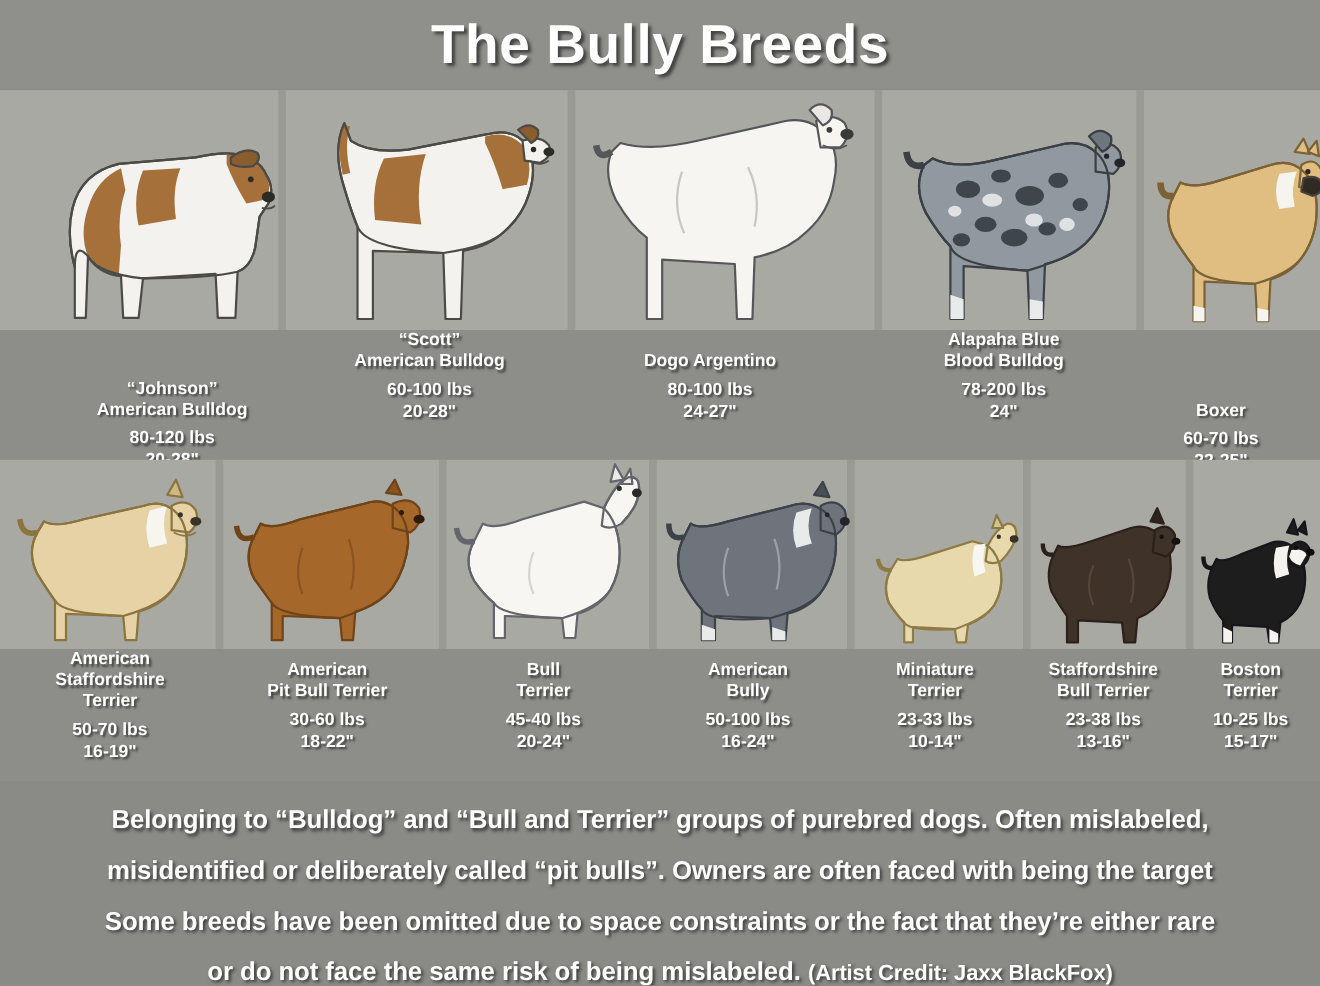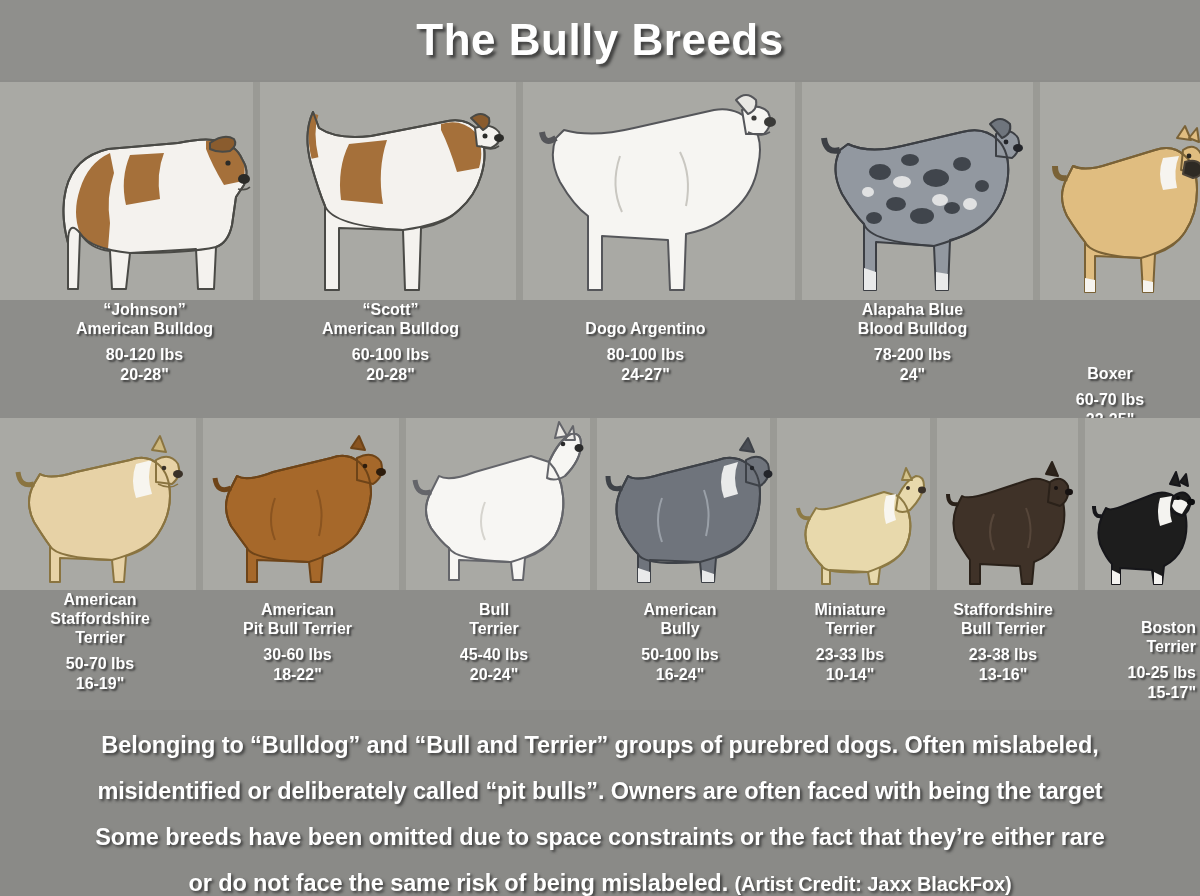--- a/index.html
+++ b/index.html
@@ -11,21 +11,21 @@
   }
   .poster{position:relative;width:1200px;height:896px;background:#8d8d8a;}
 
   
   .title-bar{
     position:absolute;left:0;top:0;width:1200px;height:80px;
     background:#8f8f8c;
     display:flex;align-items:center;justify-content:center;
   }
   .title{
-    font-size:44px;font-weight:bold;color:#ffffff;letter-spacing:0.5px;
+    font-size:50px;font-weight:bold;color:#ffffff;letter-spacing:0.5px;
     text-shadow:3px 3px 3px rgba(40,40,40,.75);
     font-family:"Liberation Sans", sans-serif;
   }
 
   
   .row-band{
     position:absolute;left:0;width:1200px;
     background:#a9a9a4;
   }
   #band1{top:82px;height:218px;}
@@ -190,21 +190,21 @@
           <path d="M22,62 Q10,64 10,50" fill="none" stroke="#7a6236" stroke-width="6"></path>
           <path d="M140,46 Q154,42 157,52 Q158,60 148,62 L138,58 Z" fill="#2e2a24" stroke="#4a4238"></path>
           <circle cx="144" cy="40" r="2.4" fill="#2a2620" stroke="none"></circle>
         </g>
       </svg>
     </div>
   </div>
 
   <div class="gap-band" id="gap1"></div>
   <div class="label-row" id="labels1">
-    <div class="cell" style="left:22px;width:245px;">
+    <div class="cell" style="left:34px;width:245px;margin-top:44px;">
       <div class="name">“Johnson”
 American Bulldog</div>
       <div class="stats"><span>80-120 lbs</span><br><span>20-28"</span></div>
     </div>
     <div class="cell" style="left:268px;width:245px;">
       <div class="name">“Scott”
 American Bulldog</div>
       <div class="stats"><span>60-100 lbs</span><br><span>20-28"</span></div>
     </div>
     <div class="cell" style="left:528px;width:235px;top:19px;">
@@ -372,21 +372,21 @@
     <div class="cell" style="left:774px;width:152px;top:10px;">
       <div class="name">Miniature
 Terrier</div>
       <div class="stats"><span>23-33 lbs</span><br><span>10-14"</span></div>
     </div>
     <div class="cell" style="left:932px;width:142px;top:10px;">
       <div class="name">Staffordshire
 Bull Terrier</div>
       <div class="stats"><span>23-38 lbs</span><br><span>13-16"</span></div>
     </div>
-    <div class="cell" style="left:1078px;width:118px;top:28px;text-align:right;">
+    <div class="cell" style="left:1078px;width:118px;top:10px;">
       <div class="name">Boston
 Terrier</div>
       <div class="stats"><span>10-25 lbs</span><br><span>15-17"</span></div>
     </div>
   </div>
 
   <div class="gap-band" id="footer-band"></div>
   <div class="footer">
     <p>Belonging to “Bulldog” and “Bull and Terrier” groups of purebred dogs. Often mislabeled,</p>
     <p>misidentified or deliberately called “pit bulls”. Owners are often faced with being the target</p>

